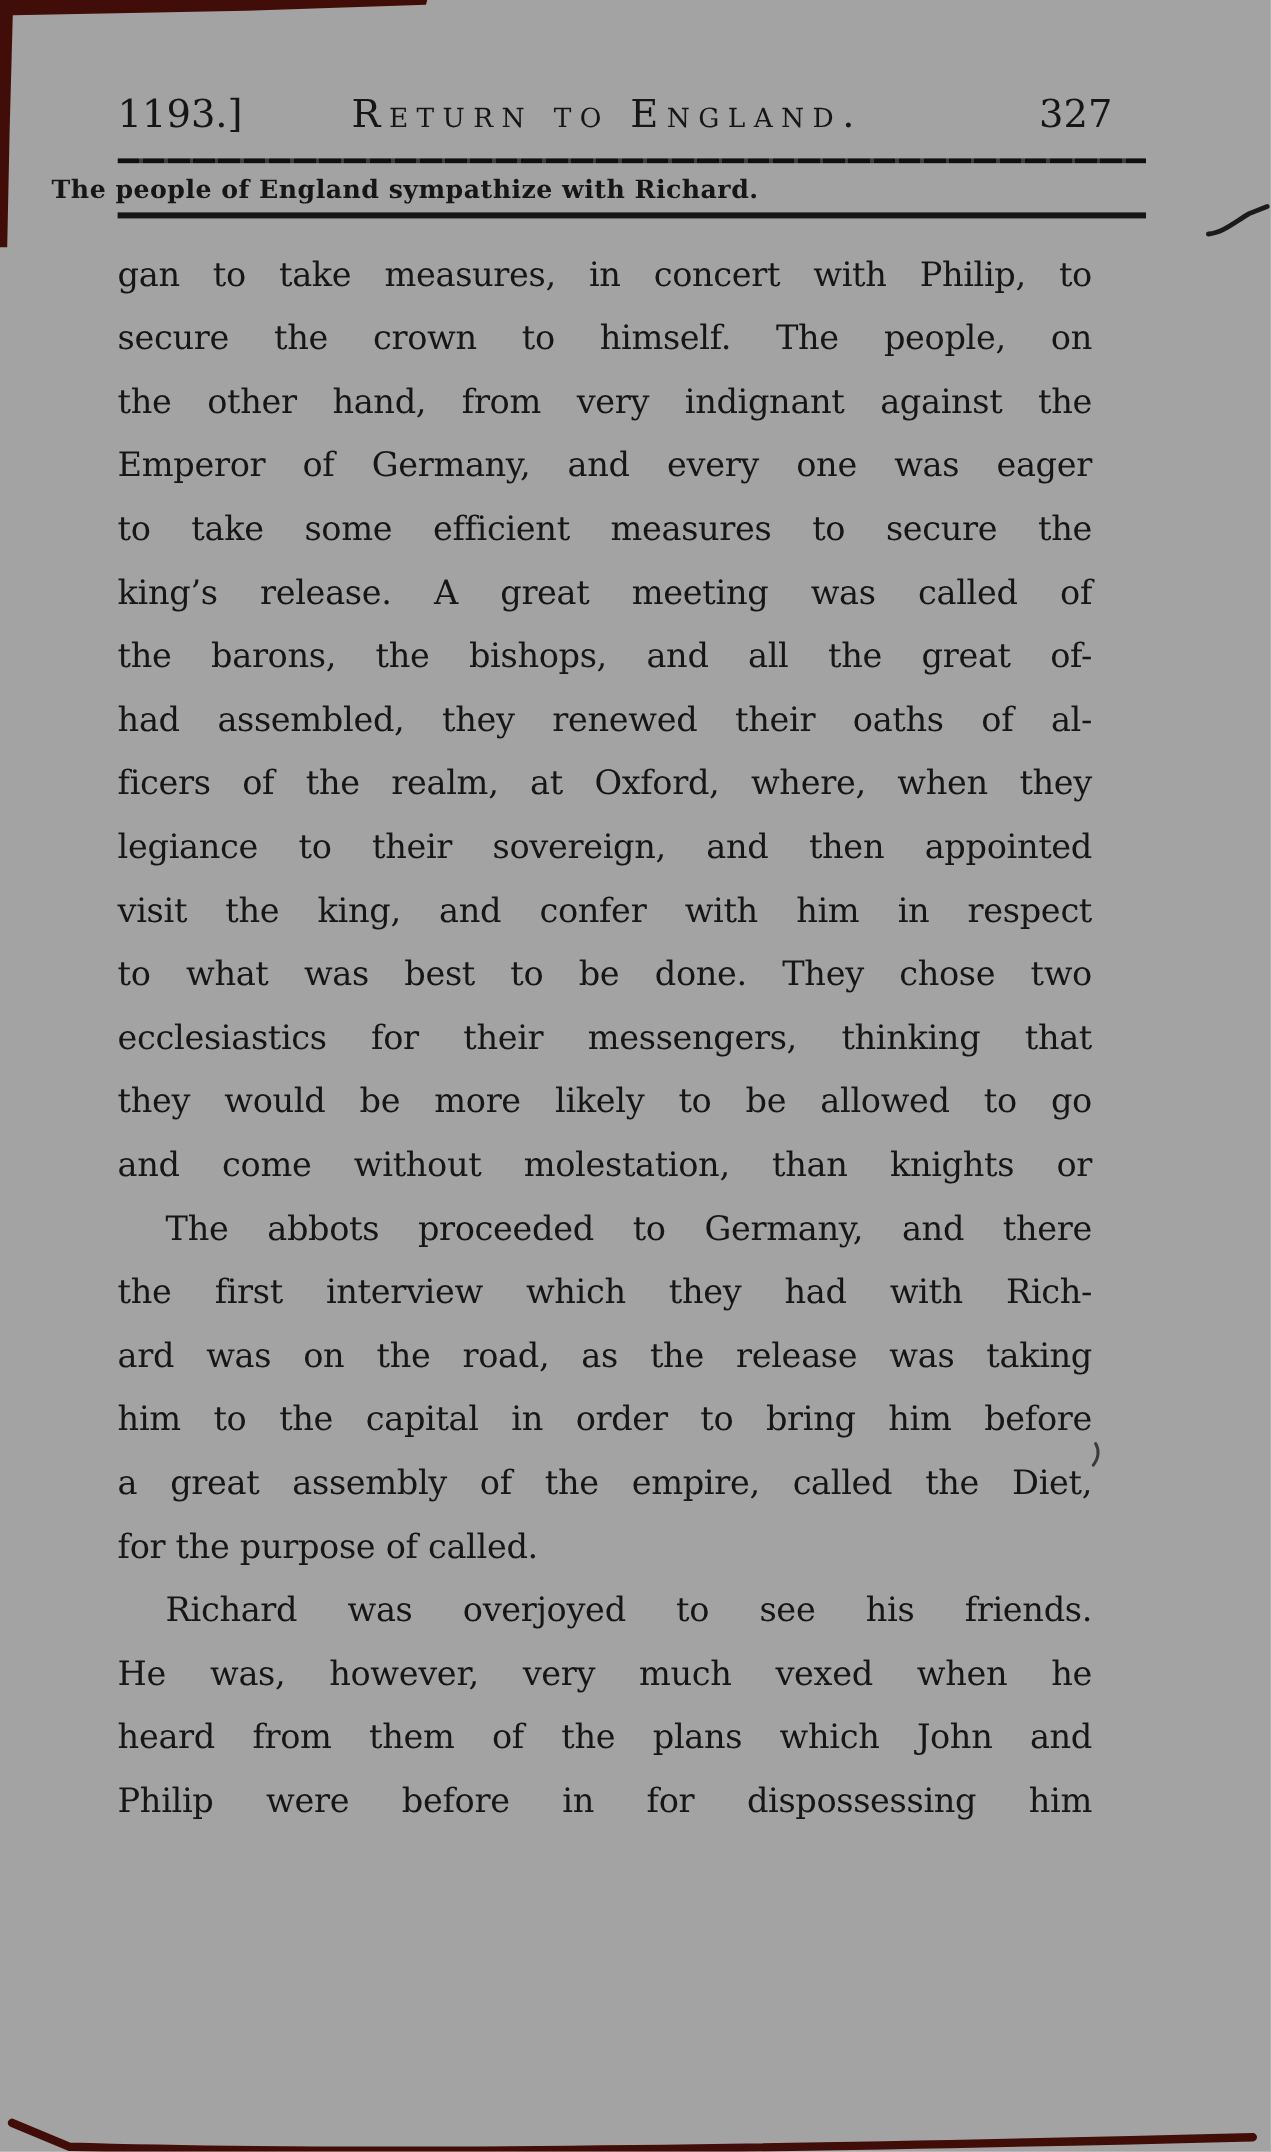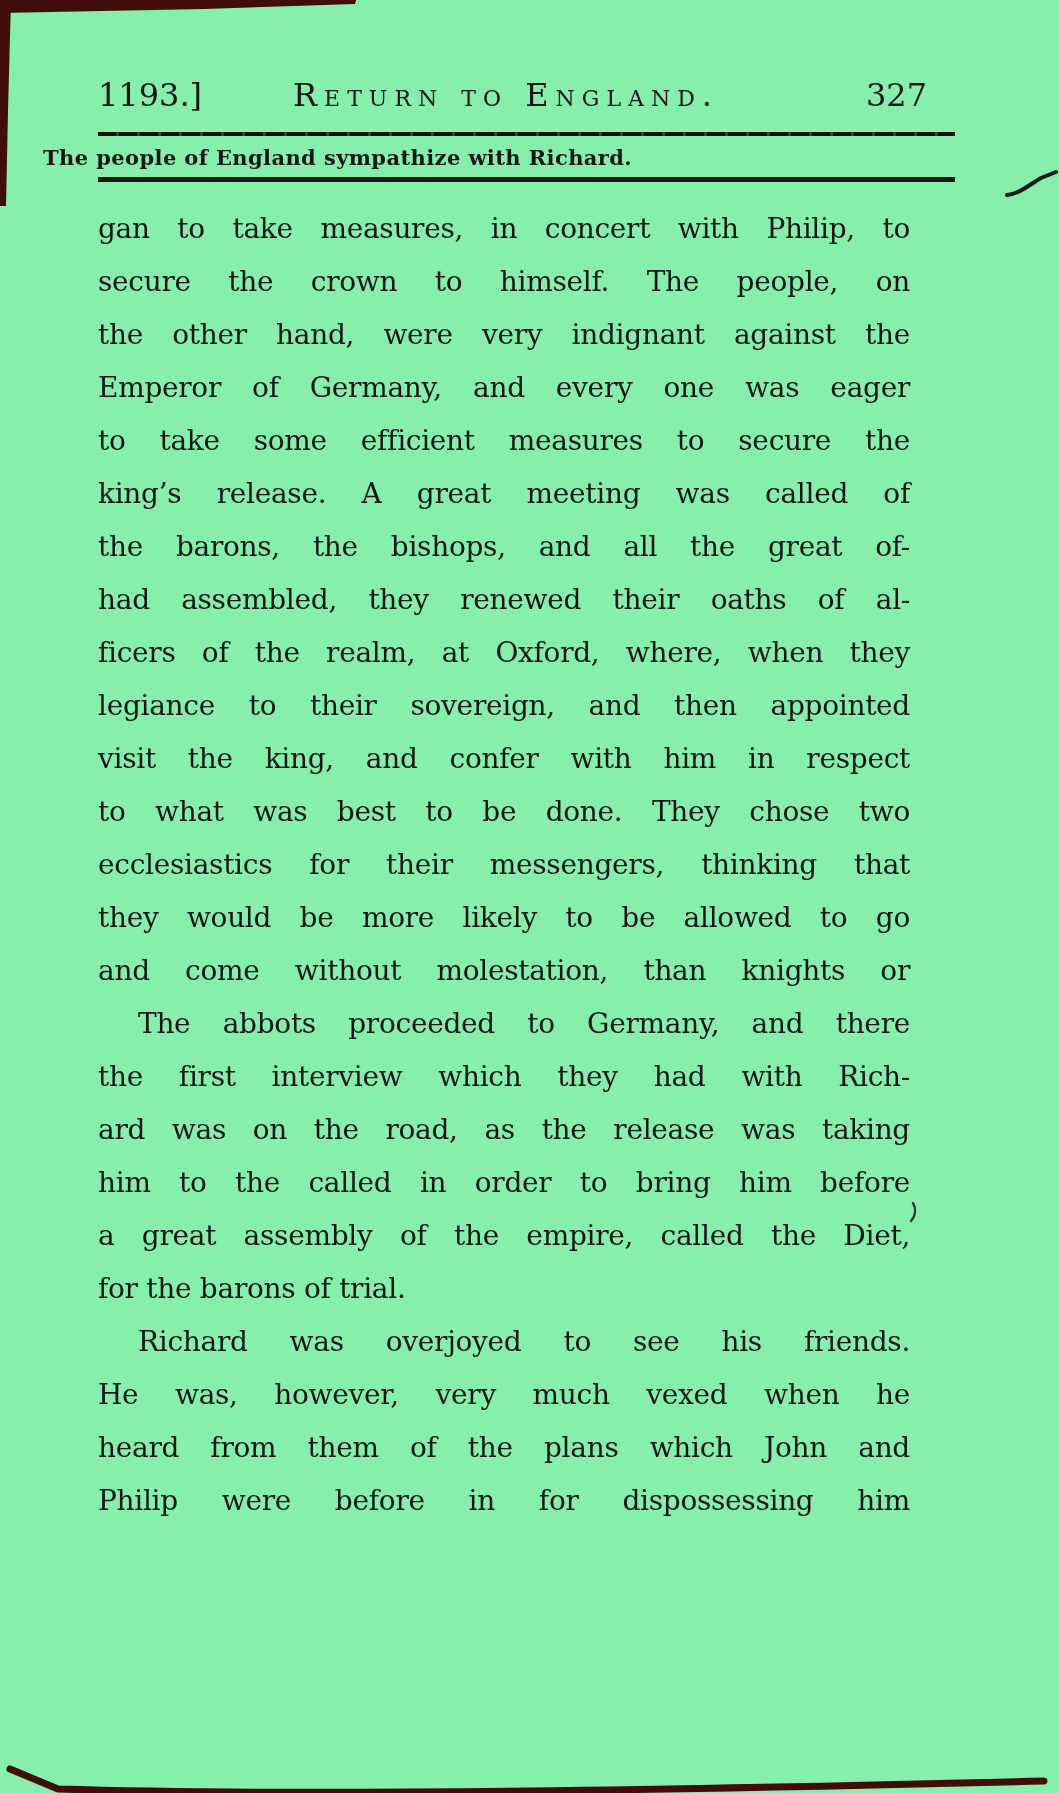--- a/index.html
+++ b/index.html
@@ -8,21 +8,21 @@
   }
   html,body{margin:0;padding:0;}
   body{
     width:1059px;height:1793px;
     background:#ffffff;
     font-family:"DejaVu Serif", serif;
     color:var(--ink);
     position:relative;
     overflow:hidden;
   }
-  .page{position:absolute;inset:0;background:#86efac;text-decoration:underline;}
+  .page{position:absolute;inset:0;background:#a3a3a3;text-decoration:underline;}
   .artifacts{position:absolute;top:0;left:0;width:1059px;height:1793px;pointer-events:none;}
   .content{
     position:absolute;top:0;left:98px;width:857px;
   }
   .header{
     margin-top:76px;
     display:flex;justify-content:space-between;align-items:baseline;
     font-size:32px;
   }
   .h-title{
@@ -87,39 +87,39 @@
 
     <div class="rule rule-top"></div>
 
     <div class="subhead">The people of England sympathize with Richard.</div>
 
     <div class="rule rule-bottom"></div>
 
     <div class="body-text" id="bodyText">
         <div class="line">gan to take measures, in concert with Philip, to</div>
         <div class="line">secure the crown to himself. The people, on</div>
-        <div class="line">the other hand, were very indignant against the</div>
+        <div class="line">the other hand, from very indignant against the</div>
         <div class="line">Emperor of Germany, and every one was eager</div>
         <div class="line">to take some efficient measures to secure the</div>
         <div class="line">king’s release. A great meeting was called of</div>
         <div class="line">the barons, the bishops, and all the great of-</div>
         <div class="line">had assembled, they renewed their oaths of al-</div>
         <div class="line">ficers of the realm, at Oxford, where, when they</div>
         <div class="line">legiance to their sovereign, and then appointed</div>
         <div class="line">visit the king, and confer with him in respect</div>
         <div class="line">to what was best to be done. They chose two</div>
         <div class="line">ecclesiastics for their messengers, thinking that</div>
         <div class="line">they would be more likely to be allowed to go</div>
         <div class="line">and come without molestation, than knights or</div>
         <div class="line indent">The abbots proceeded to Germany, and there</div>
         <div class="line">the first interview which they had with Rich-</div>
         <div class="line">ard was on the road, as the release was taking</div>
-        <div class="line">him to the called in order to bring him before</div>
+        <div class="line">him to the capital in order to bring him before</div>
         <div class="line">a great assembly of the empire, called the Diet,</div>
-        <div class="line para-end">for the barons of trial.</div>
+        <div class="line para-end">for the purpose of called.</div>
         <div class="line indent">Richard was overjoyed to see his friends.</div>
         <div class="line">He was, however, very much vexed when he</div>
         <div class="line">heard from them of the plans which John and</div>
         <div class="line">Philip were before in for dispossessing him</div>
       </div>
 
   </div>
 </div>
 
 </body></html>

